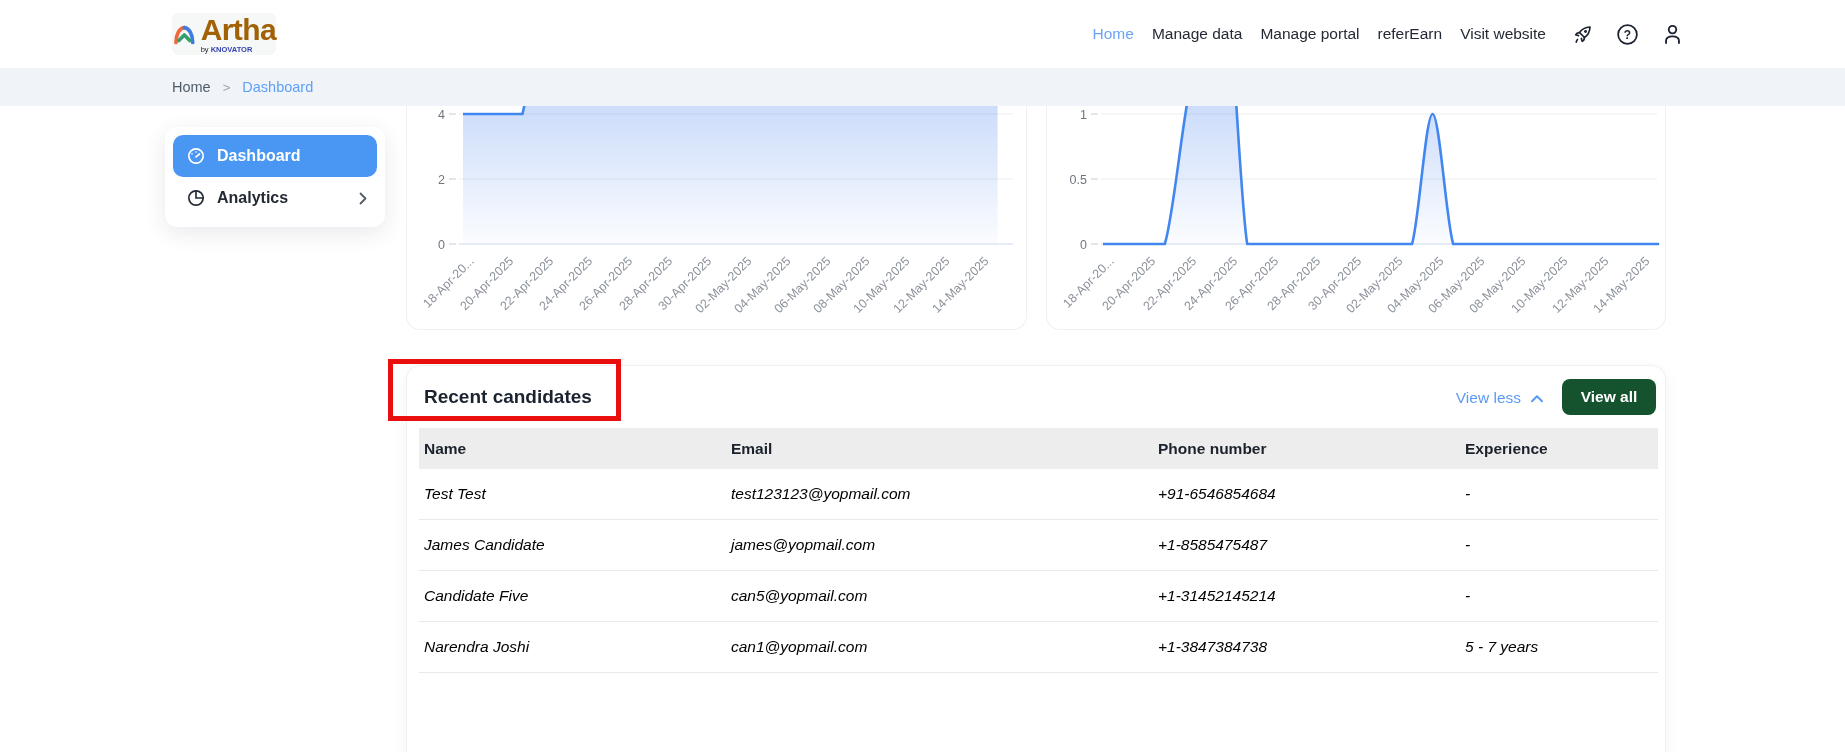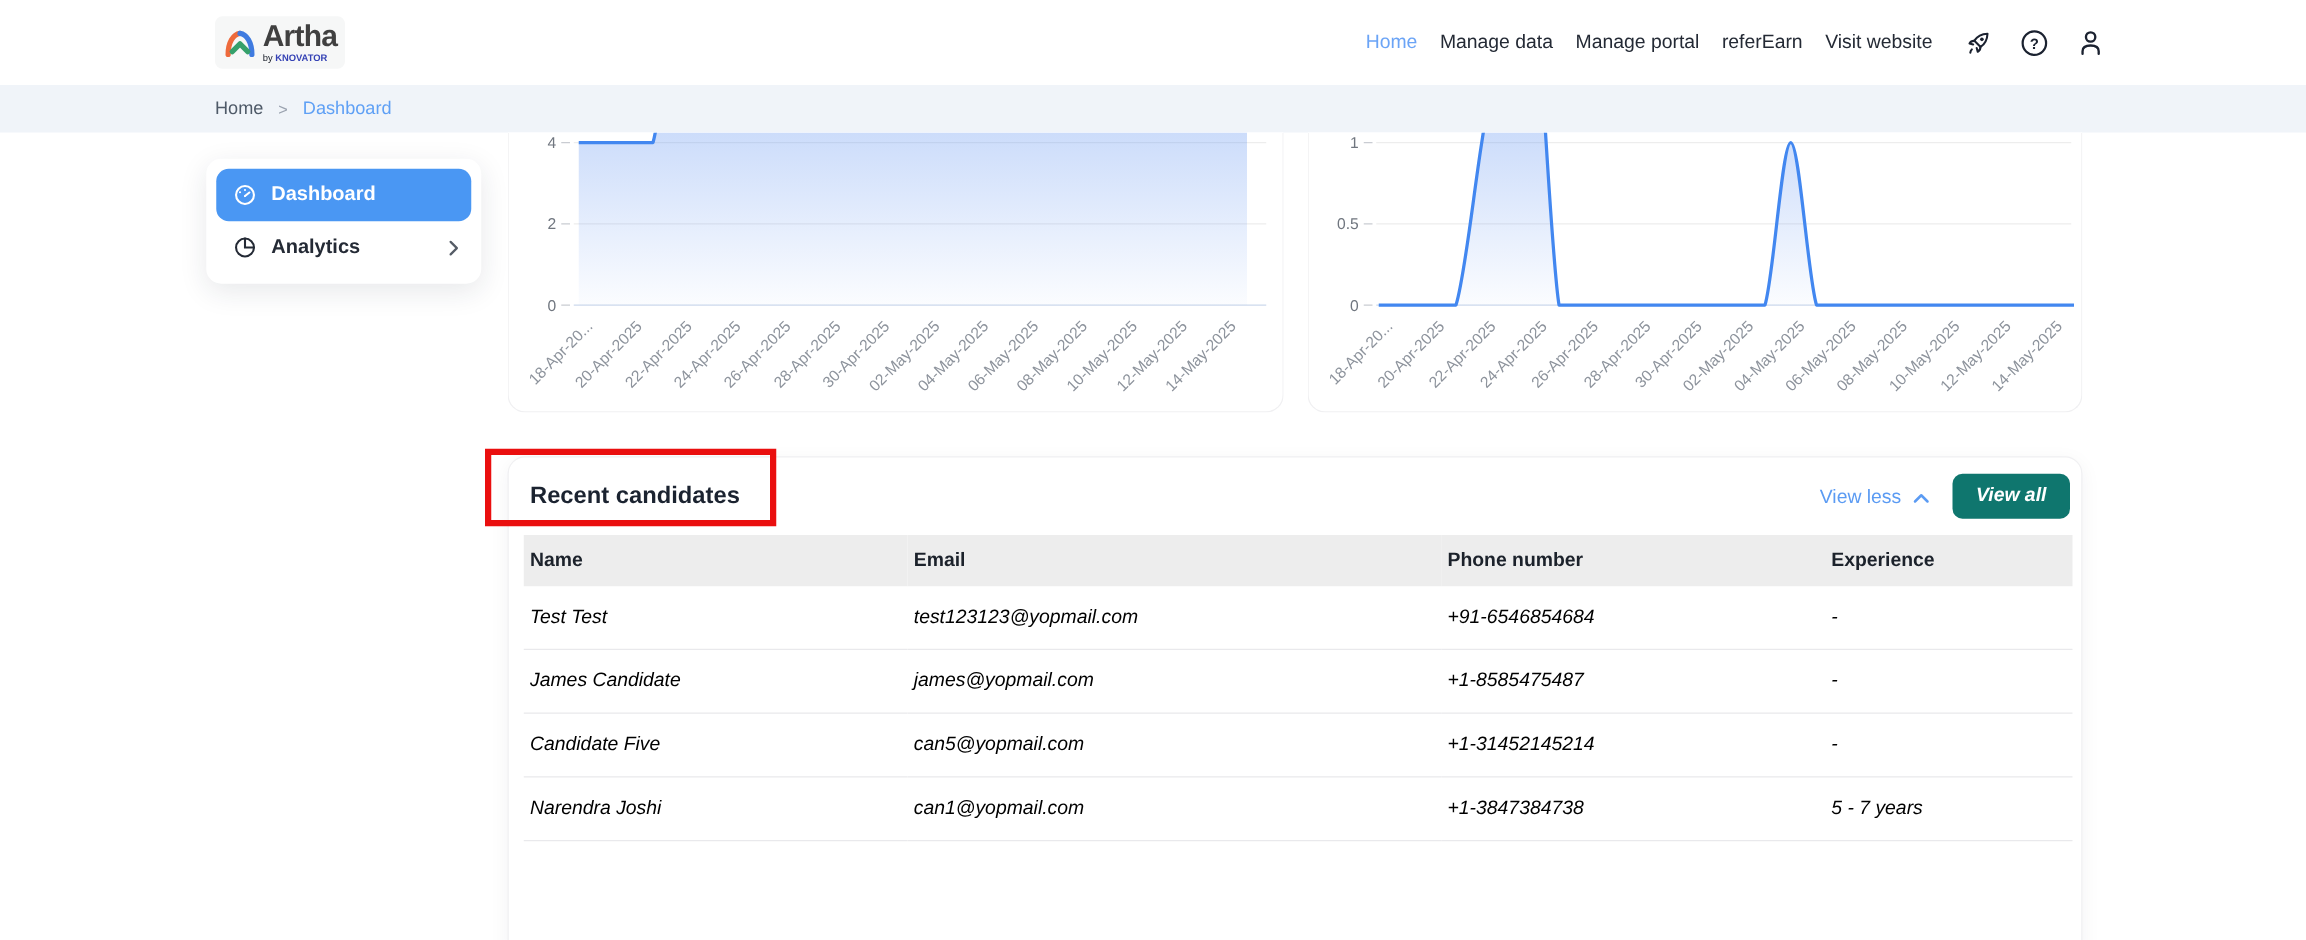--- a/index.html
+++ b/index.html
@@ -4,21 +4,21 @@
 <style>
   html,body{margin:0;padding:0}
   body{width:1845px;height:752px;position:relative;overflow:hidden;background:#ffffff;
        font-family:"Liberation Sans",sans-serif;color:#242a35;}
 
   
   .navbar{position:absolute;left:0;top:0;width:1845px;height:68px;background:#fff;}
   .logo{position:absolute;left:172px;top:13px;width:104px;height:42px;background:#f6f7f7;
         border-radius:6px;display:flex;align-items:center;justify-content:center;gap:4px;cursor:pointer;}
   .logo-text{display:flex;flex-direction:column;line-height:1;}
-  .logo-brand{font-size:24px;font-weight:800;color:#404040;letter-spacing:-0.6px;}
+  .logo-brand{font-size:30px;font-weight:800;color:#a16207;letter-spacing:-0.6px;}
   .logo-sub{font-size:7.5px;text-align:left;color:#171d28;margin-top:1px;}
   .logo-sub .sub-brand{color:#3542b5;font-weight:700;}
   .nav-links{position:absolute;top:0;height:68px;right:299px;display:flex;align-items:center;gap:18px;}
   .nav-link{font-size:15.5px;font-weight:500;color:#242a35;cursor:pointer;white-space:nowrap;}
   .nav-link.active{color:#6ba4f6;}
   .nav-icons{position:absolute;top:0;height:68px;right:160px;display:flex;align-items:center;gap:19px;}
   .nav-icons .ic{width:26px;height:26px;cursor:pointer;display:flex;align-items:center;justify-content:center;}
 
   
   .breadcrumb-bar{position:absolute;left:0;top:68px;width:1845px;height:38px;background:#f0f4f9;
@@ -45,23 +45,23 @@
   .xlt{position:absolute;right:0;top:0;white-space:nowrap;font-size:12.5px;color:#8d939c;
        transform:rotate(-45deg);transform-origin:100% 0;}
 
   
   .recent-card{position:absolute;left:406px;top:365px;width:1260px;height:400px;background:#fff;
                border:1px solid #f0f0f2;border-radius:14px;box-shadow:0 4px 16px rgba(30,40,60,.05);box-sizing:border-box;}
   .recent-head{position:relative;height:62px;}
   .recent-title{position:absolute;left:17px;top:20px;font-size:19px;font-weight:700;color:#1b2330;}
   .view-less{position:absolute;right:121px;top:23px;display:flex;align-items:center;gap:9px;
              color:#5b9bf3;font-size:15.5px;cursor:pointer;}
-  .view-all{position:absolute;right:9px;top:13px;width:94px;height:36px;background:#0f766e;color:#fff;
+  .view-all{position:absolute;right:9px;top:13px;width:94px;height:36px;background:#14532d;color:#fff;
             border:none;border-radius:8px;font-size:15.5px;font-weight:700;cursor:pointer;
-            font-family:"Liberation Sans",sans-serif;font-style:italic;}
+            font-family:"Liberation Sans",sans-serif;}
   .table-wrap{position:absolute;left:12px;top:62px;width:1239px;}
   table{width:100%;border-collapse:collapse;table-layout:fixed;}
   thead th{background:#ededed;height:41px;text-align:left;font-size:15.5px;font-weight:700;color:#1c222b;padding:0 0 0 5px;}
   tbody td{height:50px;border-bottom:1px solid #e9e9ec;font-size:15.5px;color:#000000;padding:0 0 0 5px;
            overflow:hidden;white-space:nowrap;font-style:italic;}
 
   
   .annotation{position:absolute;left:388px;top:359px;width:233px;height:62px;border:5px solid #ea0f0f;
               box-sizing:border-box;z-index:50;pointer-events:none;}
 </style>

